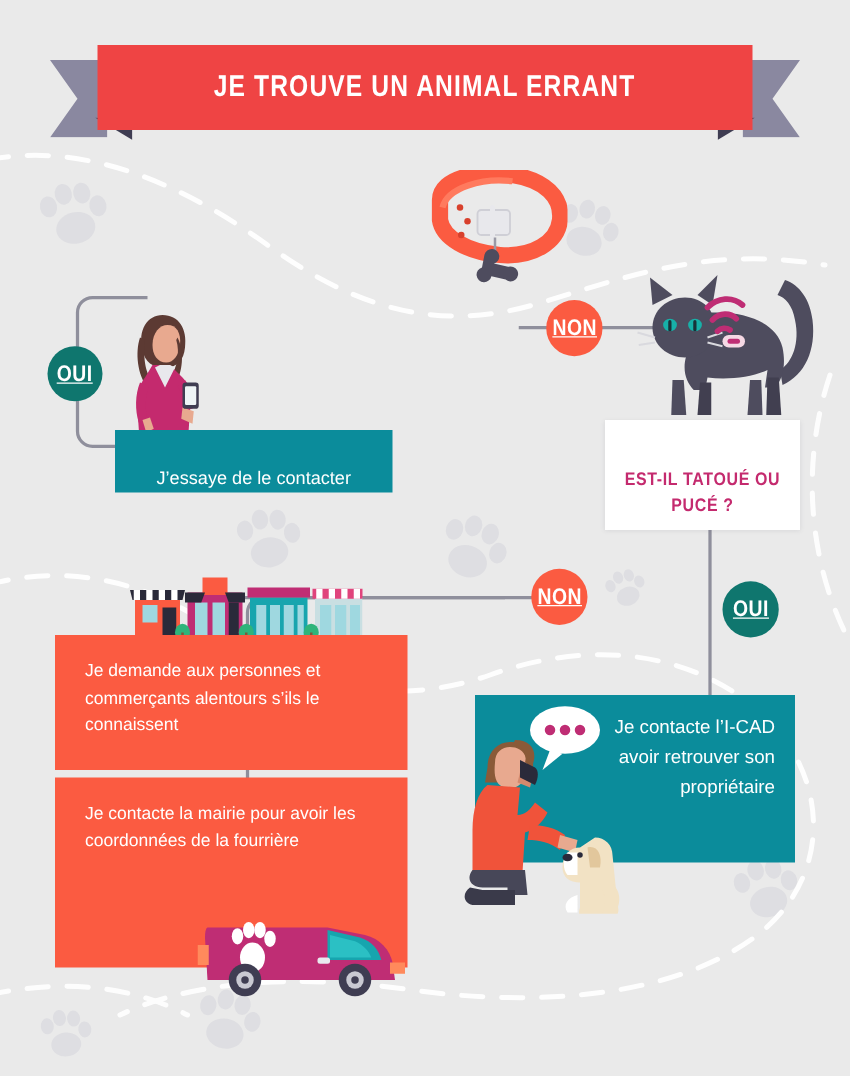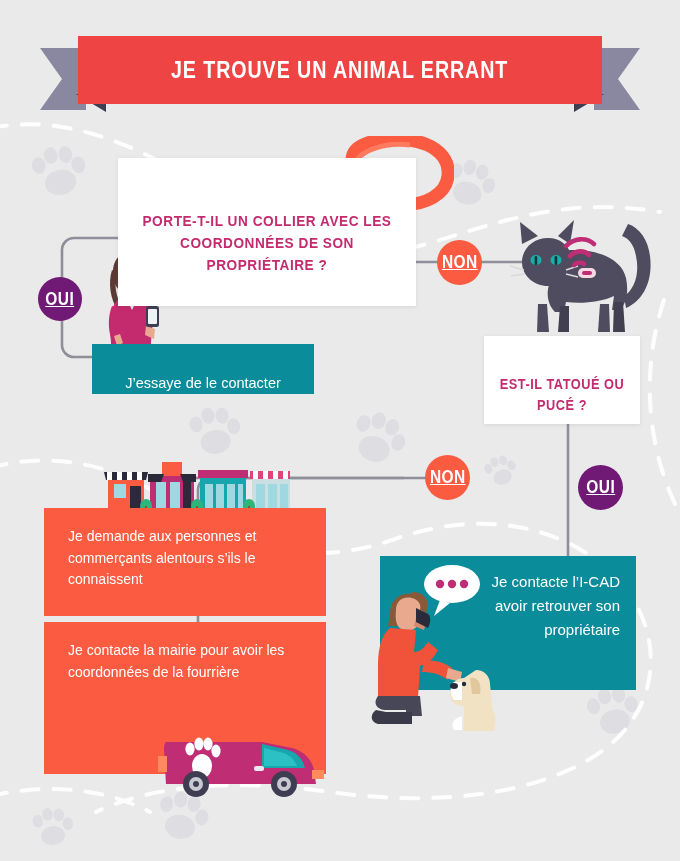--- a/index.html
+++ b/index.html
@@ -45,21 +45,21 @@
   .q2{position:absolute;left:0;right:0;top:38px;font-size:14.5px;}
 
   .body-text{color:#ffffff;font-size:14px;line-height:1.55;}
 
   
   .badge{
     position:absolute;border-radius:50%;display:flex;align-items:center;justify-content:center;
     color:#fff;font-weight:bold;font-size:18px;letter-spacing:.5px;text-decoration:underline;
   }
   .badge span{transform:scaleX(.86);}
-  .badge-grey{background:#701a75;justify-content:center;}
+  .badge-grey{background:#0f766e;justify-content:center;}
   .badge-orange{background:#fb5b41;}
 
   
   .ill{position:absolute;}
 </style>
 </head>
 <body>
 
 <div id="stage">
 
@@ -139,23 +139,20 @@
     <path d="M26,46 h14 l10,10 c6,6 7,16 6,26 l-2,30 h-38 l-2,-30 c-1,-10 1,-20 6,-26Z" fill="#c42a6e"></path>
     <path d="M28,48 l8,16 l8,-16 l-4,-2 h-8Z" fill="#e8e8ec"></path>
     <path d="M16,60 c-4,10 -4,22 -1,32 l7,-2 c-2,-9 -2,-18 1,-27Z" fill="#c42a6e"></path>
     <path d="M52,58 c6,8 8,16 8,22 l-8,3 c0,-7 -2,-14 -6,-20Z" fill="#c42a6e"></path>
     <path d="M18,90 l6,-2 l3,9 l-6,3Z" fill="#e8a98f"></path>
     <path d="M50,80 l9,3 l-1,10 l-9,-4Z" fill="#e8a98f"></path>
     <rect x="50" y="60" width="13" height="21" rx="2.5" fill="#3f3d52"></rect>
     <rect x="52" y="63" width="9" height="15" rx="1" fill="#eef4f6"></rect>
   </svg>
 
-  <div class="card card-white" style="left:118px;top:158px;width:298px;height:148px;">
-    <div class="q-text q1">PORTE-T-IL UN COLLIER AVEC LES COORDONNÉES DE SON PROPRIÉTAIRE ?</div>
-  </div>
 
   <div class="badge badge-grey" style="left:38px;top:277px;width:44px;height:44px;">
     <span>OUI</span>
   </div>
 
   <div class="badge badge-orange" style="left:437px;top:240px;width:45px;height:45px;">
     <span>NON</span>
   </div>
 
   <svg class="ill" style="left:508px;top:218px;" width="158" height="122" viewBox="0 0 158 122">

